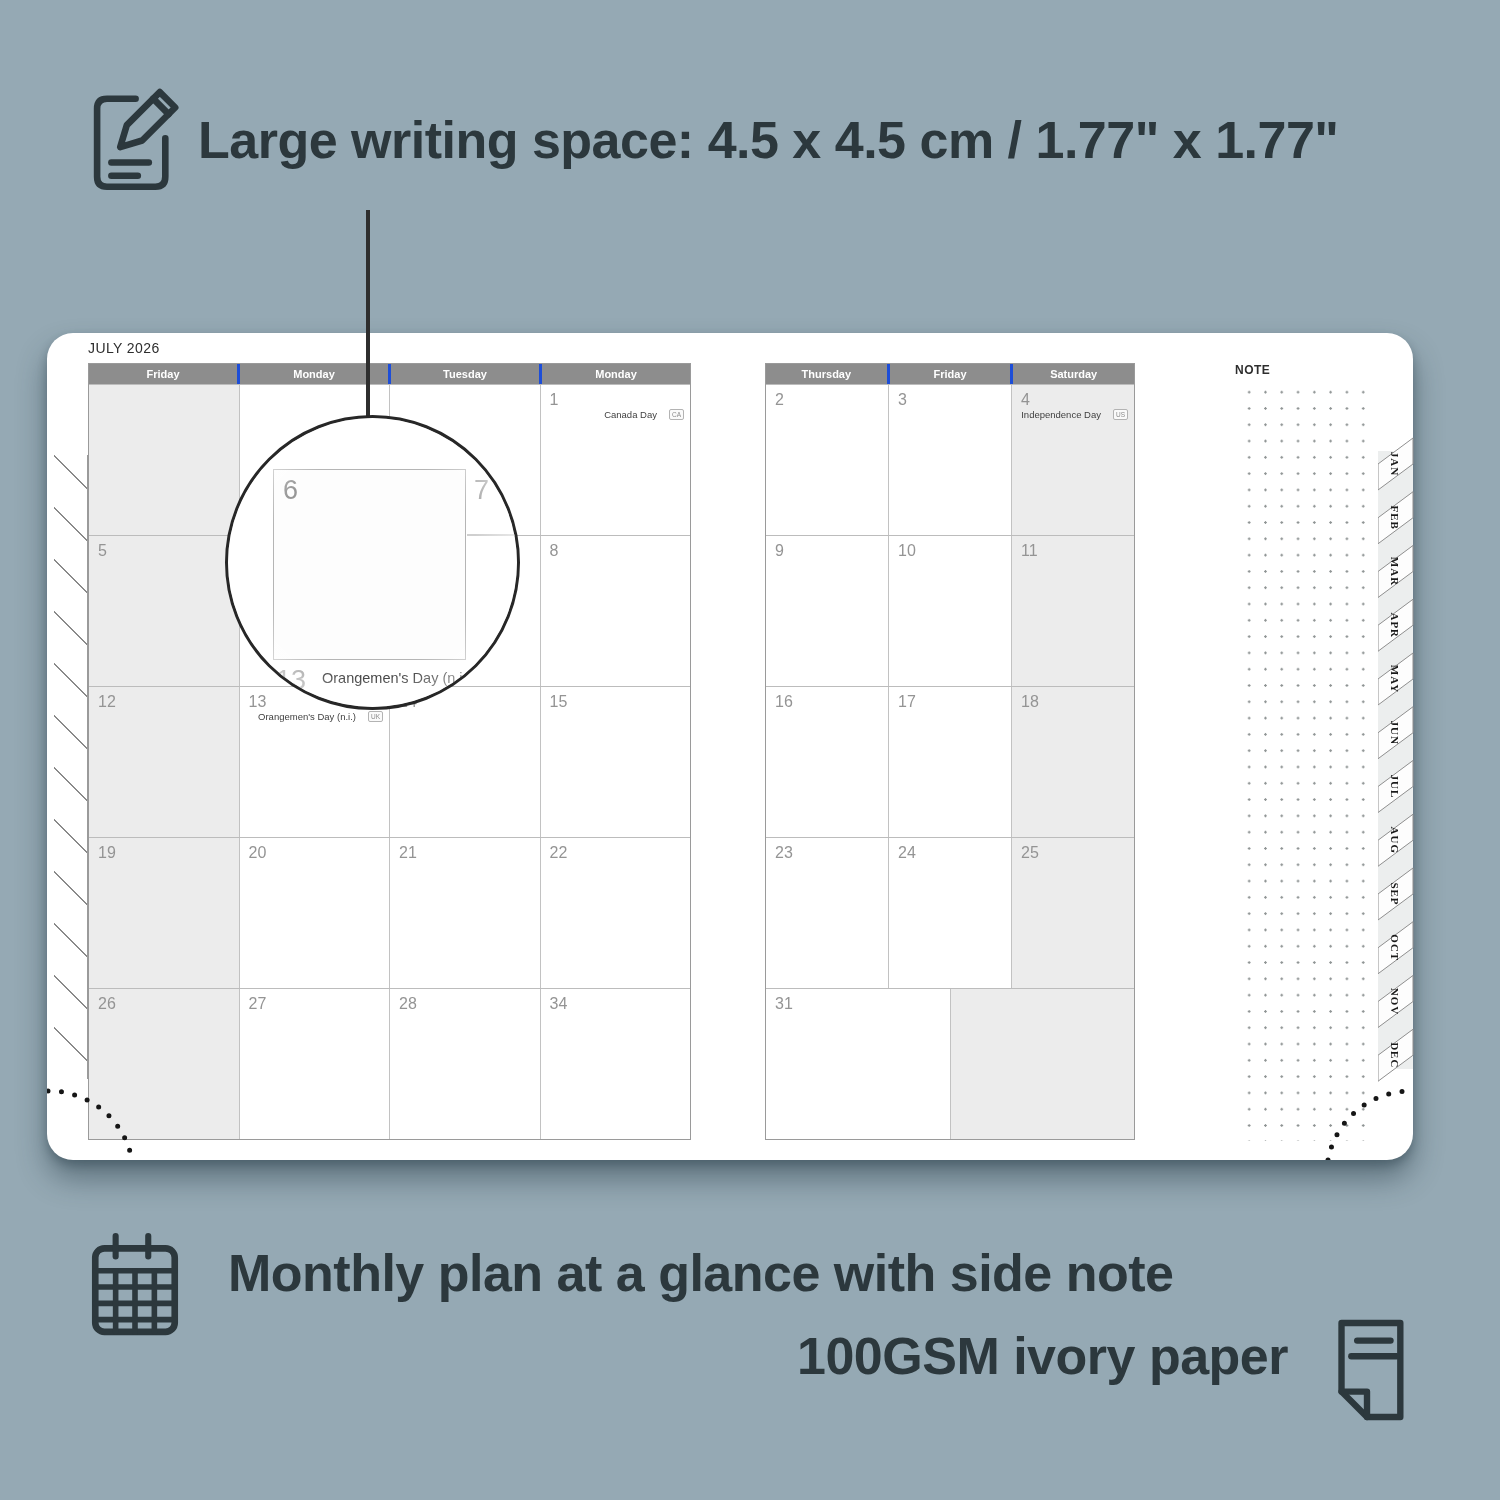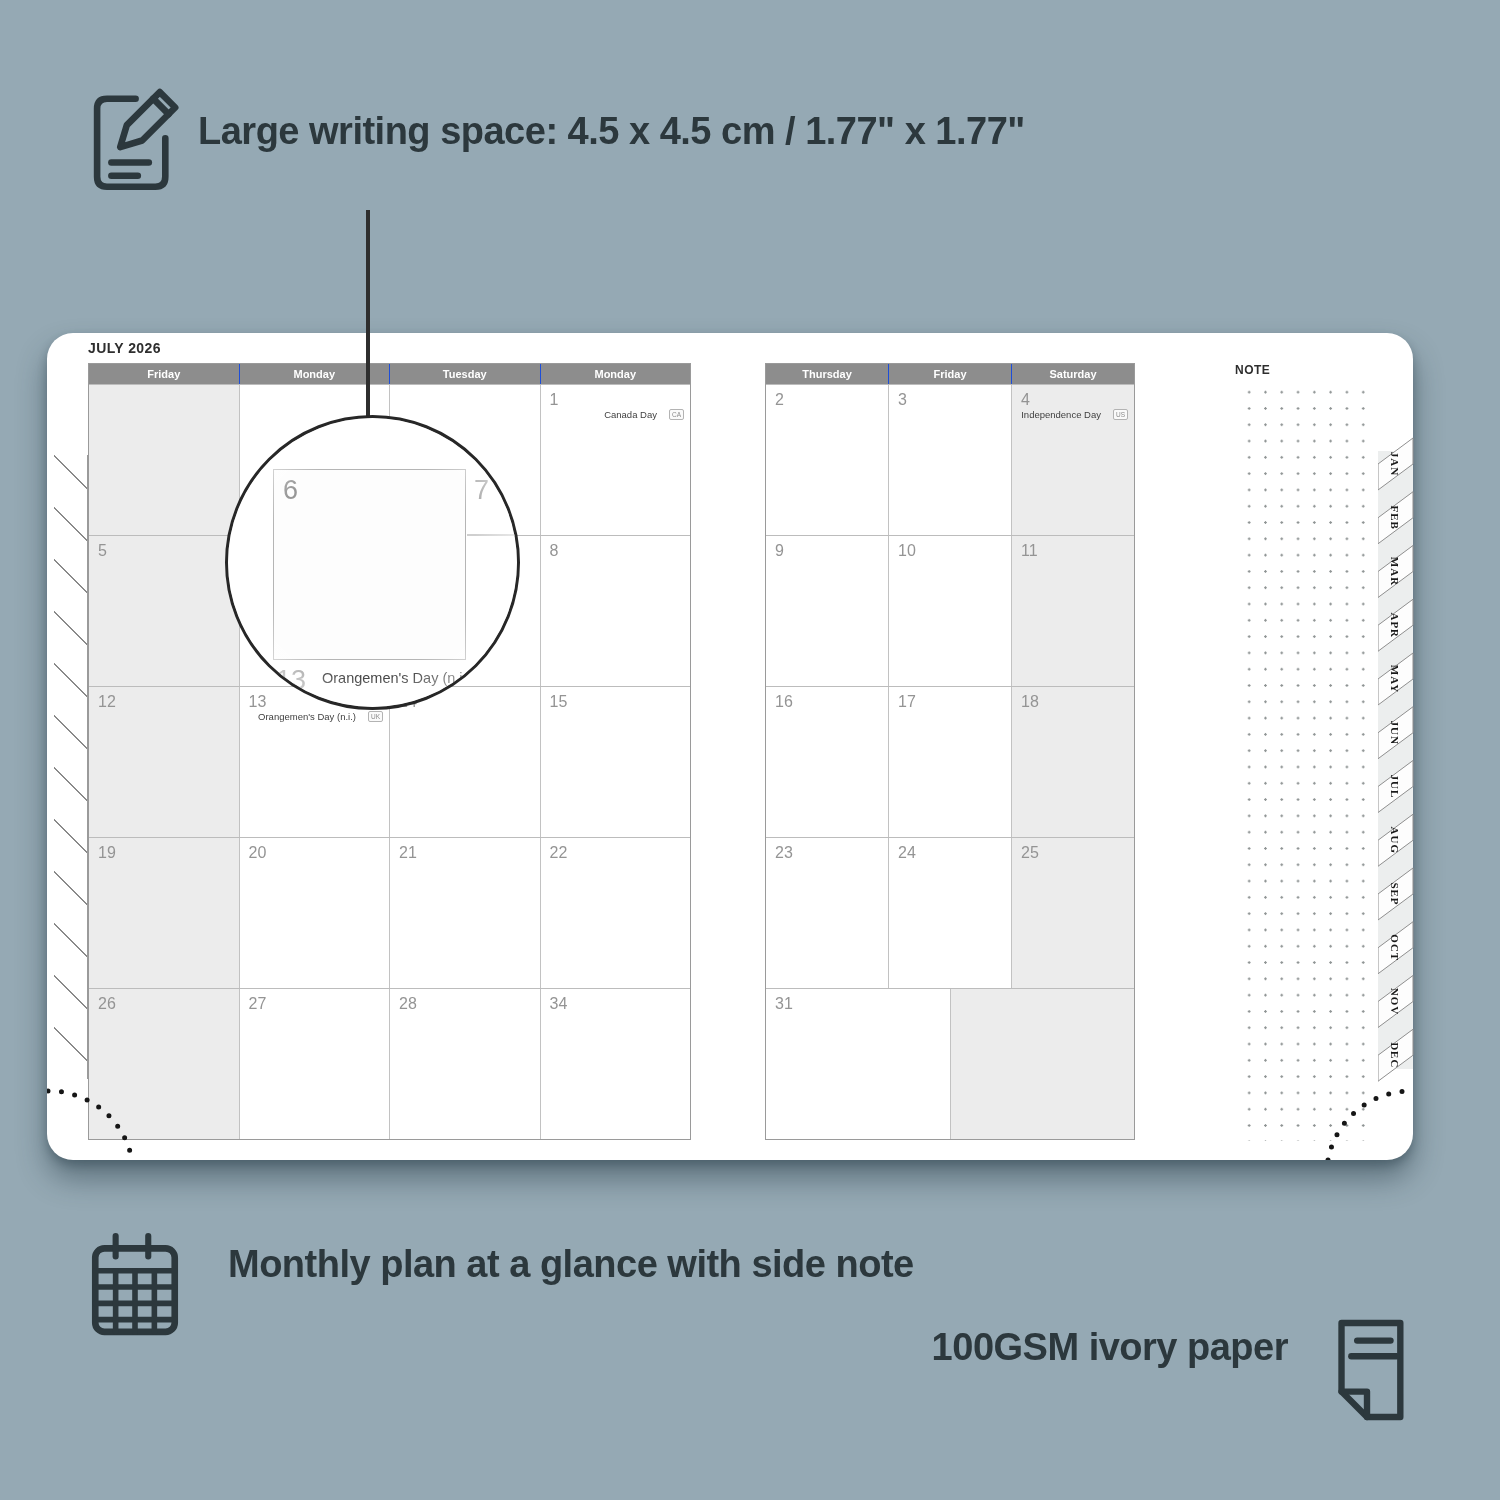--- a/index.html
+++ b/index.html
@@ -5,44 +5,44 @@
   html,body{margin:0;padding:0;}
   body{
     width:1500px;height:1500px;position:relative;overflow:hidden;
     background:#95a9b4;
     font-family:"Liberation Sans", sans-serif;
     -webkit-font-smoothing:antialiased;
   }
 
   
   .caption{
-    position:absolute;color:#2c383d;font-size:38px;font-weight:700;
+    position:absolute;color:#2c383d;font-size:52px;font-weight:700;
     letter-spacing:-0.5px;white-space:nowrap;
   }
   .cap-icon{position:absolute;color:#2c383d;}
   .cap-icon svg{display:block;}
 
   
   #planner{
     position:absolute;left:47px;top:333px;width:1366px;height:827px;
     background:#ffffff;border-radius:26px;
     box-shadow:0 18px 30px rgba(25,45,56,.45), 0 5px 10px rgba(25,45,56,.28);
   }
   #planner-title{
-    position:absolute;left:41px;top:7px;font-size:14px;font-weight:700;
+    position:absolute;left:41px;top:7px;font-size:14px;font-weight:400;
     color:#2e2e2e;letter-spacing:.4px;
   }
   .cal{position:absolute;top:30px;border:1.5px solid #9a9a9a;box-sizing:border-box;background:#fff;}
   #cal-left{left:41px;width:603px;}
   #cal-right{left:718px;width:370px;}
   .dow-row{display:flex;height:20px;background:#8d8d8d;}
   .dow{
     flex:1;color:#ffffff;font-size:11px;font-weight:700;
     display:flex;align-items:center;justify-content:center;
-    border-left:1px solid #1d4ed8;
+    border-left:3px solid #1d4ed8;
   }
   .dow:first-child{border-left:none;}
   .crow{display:flex;height:150px;border-top:1px solid #bcbcbc;}
   .cell{flex:1;position:relative;border-left:1px solid #c2c2c2;background:#fff;}
   .cell:first-child{border-left:none;}
   .cell.shade{background:#ececec;}
   .dnum{
     position:absolute;left:9px;top:6px;font-size:16px;color:#949494;
   }
   .hol{

